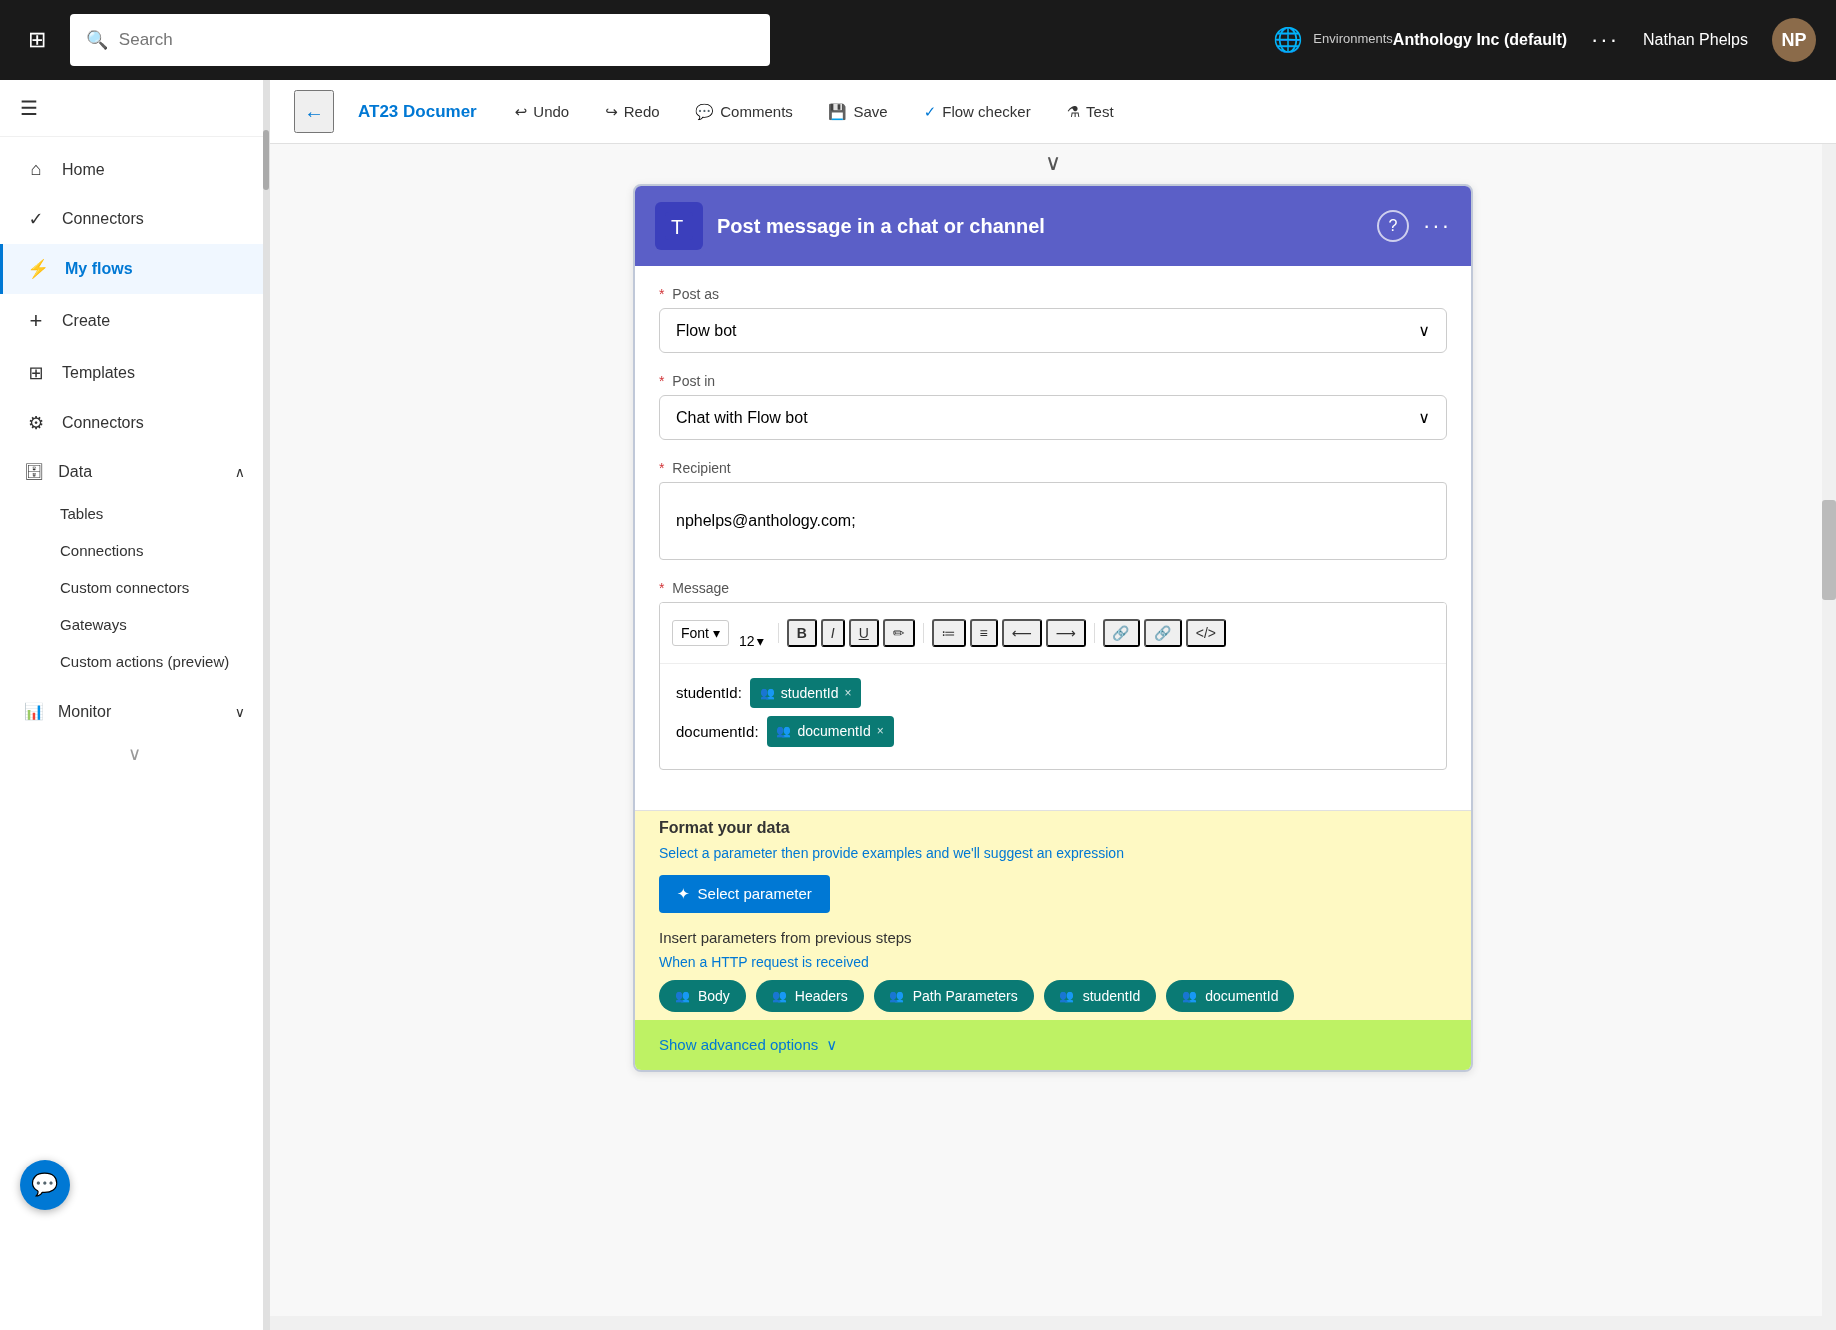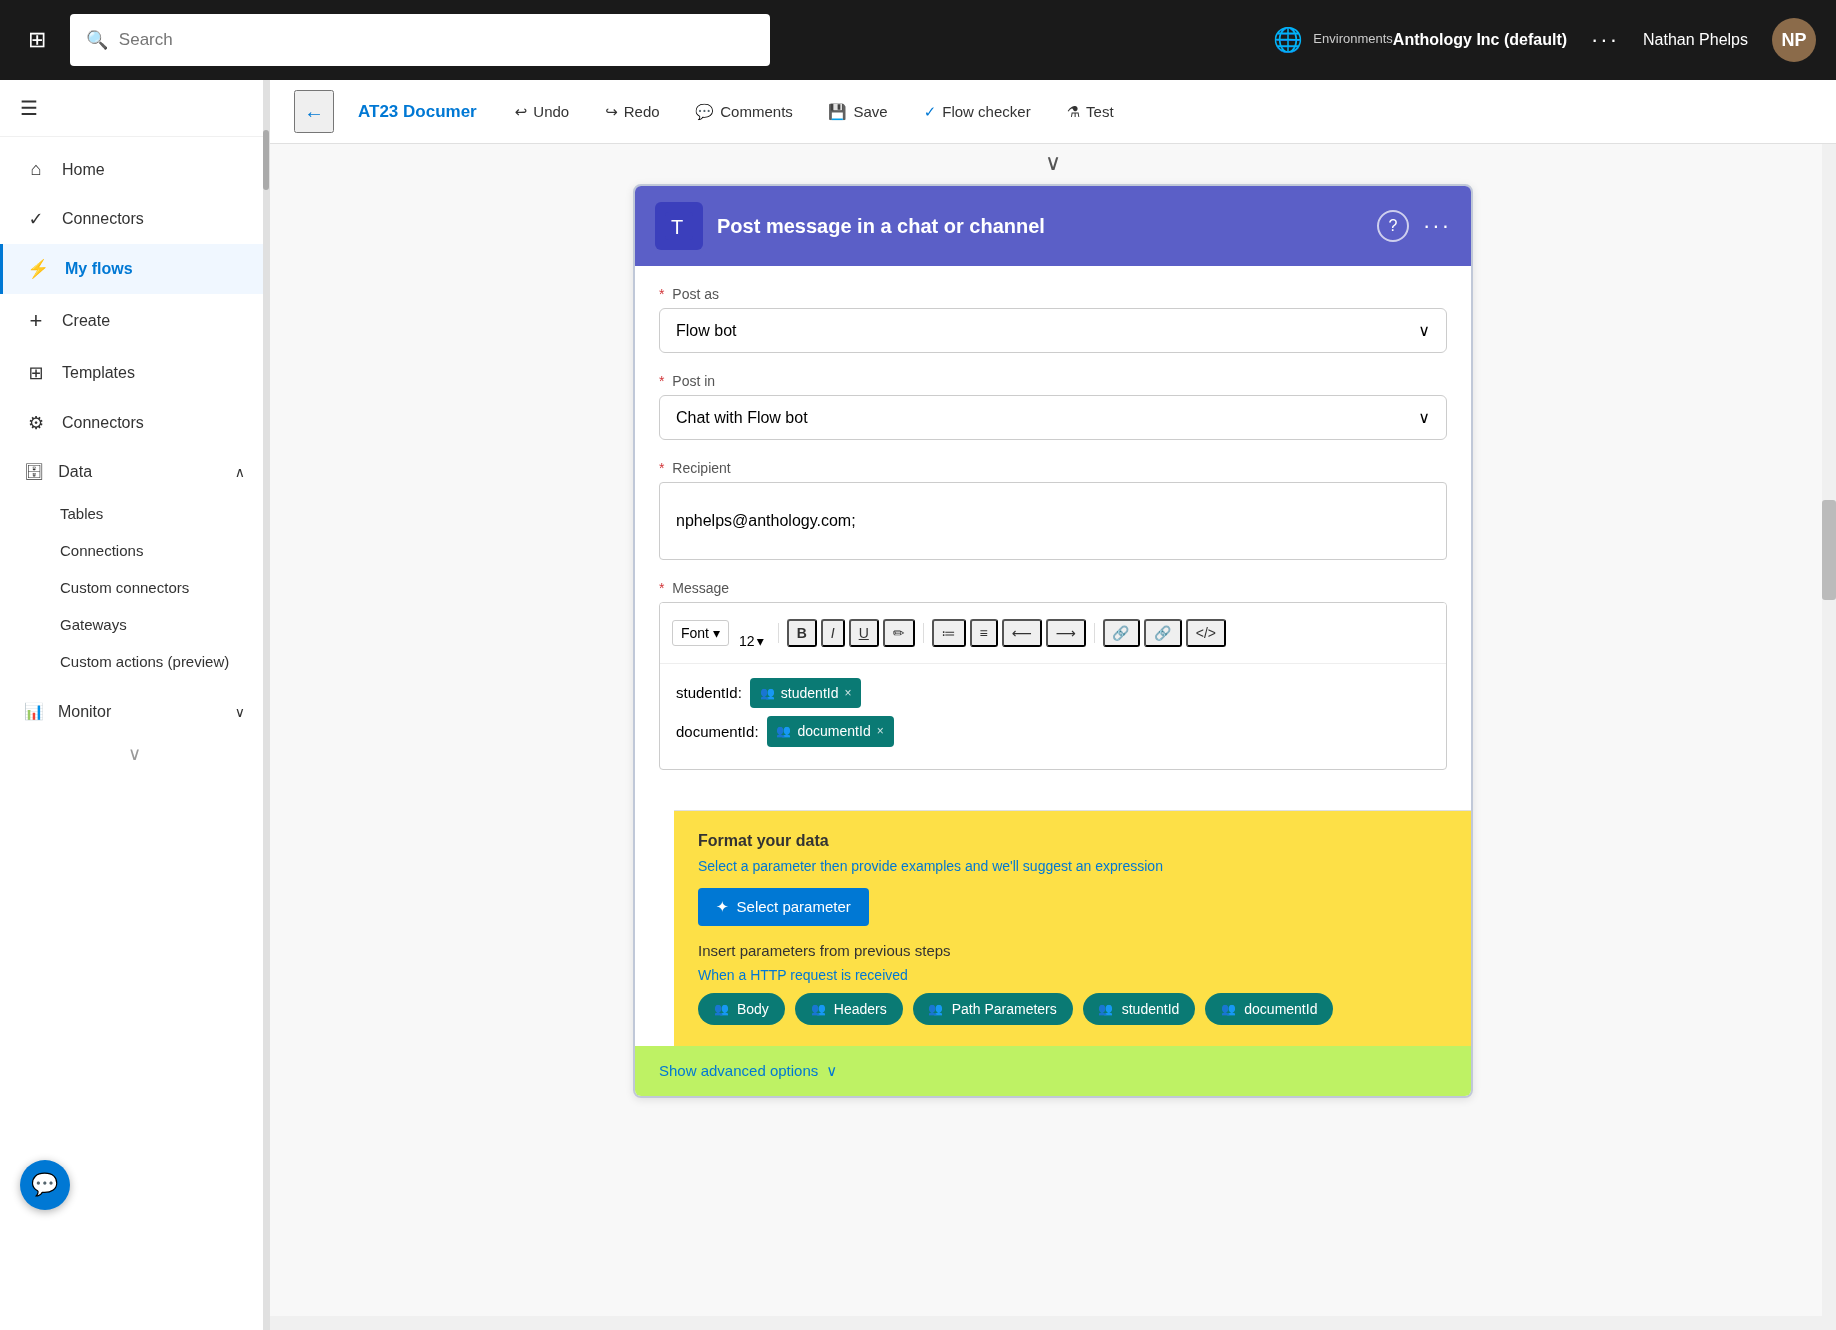--- a/index.html
+++ b/index.html
@@ -361,24 +361,23 @@
       background: #0a7a74;
       color: white;
       border-radius: 4px;
       padding: 4px 10px;
       font-size: 14px;
     }
     .token-chip .close { cursor: pointer; font-size: 12px; opacity: 0.8; }
 
     
     .format-section {
-      background: #fde047;
-      padding: 21px 24px;
+      background: #fef9c3;
+      padding: 8px 24px;
       border-top: 1px solid #e0e0e0;
-      margin-left: 39px;
     }
     .format-title {
       font-size: 16px;
       font-weight: 600;
       margin-bottom: 8px;
       color: #333;
     }
     .format-subtitle {
       font-size: 14px;
       color: #0078d4;

